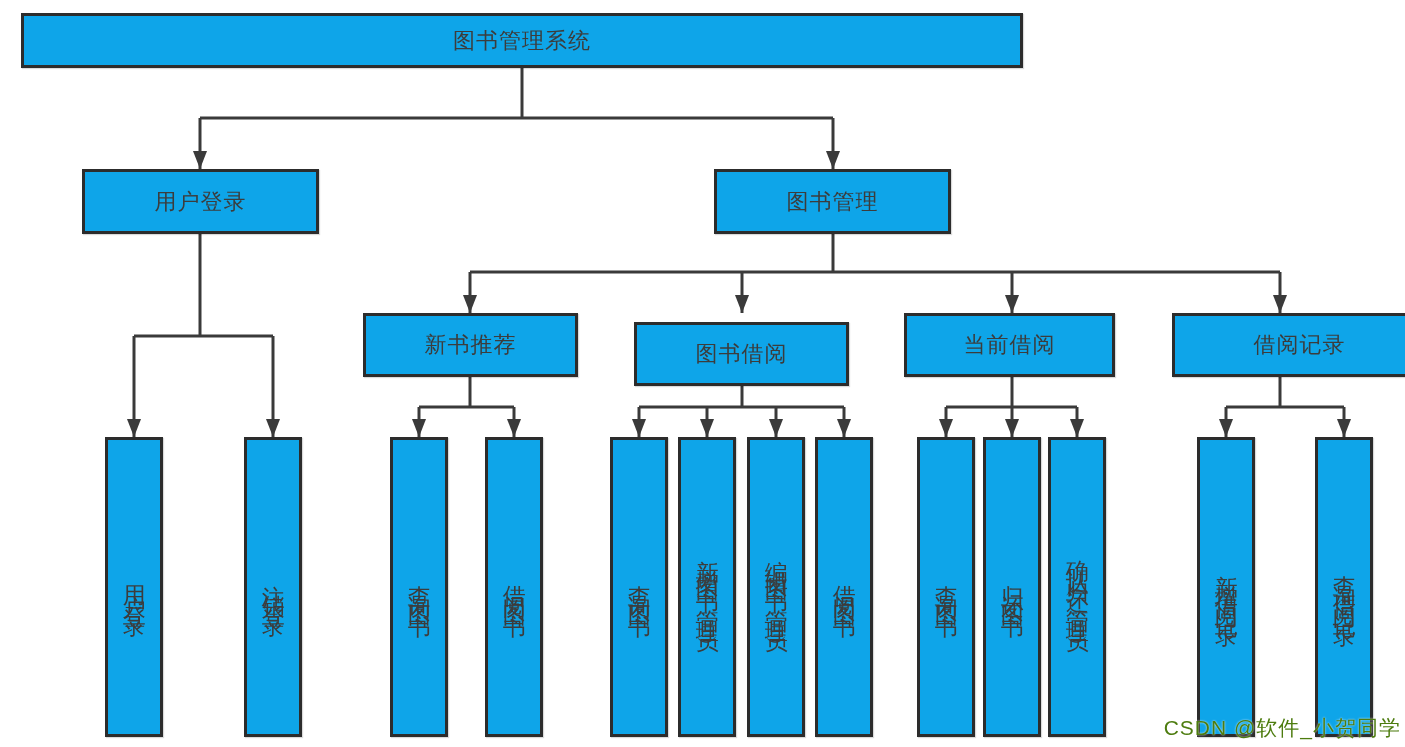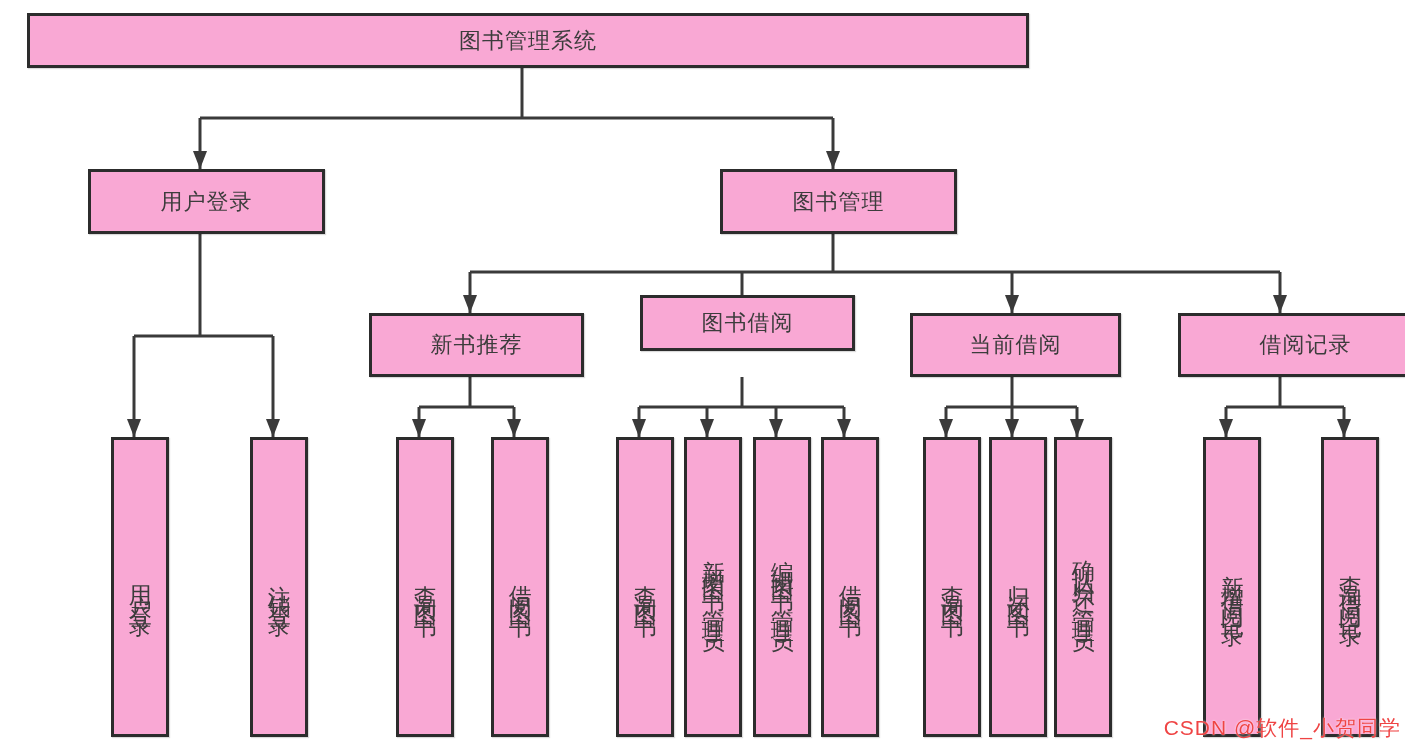--- a/index.html
+++ b/index.html
@@ -7,44 +7,43 @@
     position:relative;
     width:1405px; height:747px;
     background:#ffffff;
     font-family:"Liberation Sans","DejaVu Sans",sans-serif;
     overflow:hidden;
   }
   .wires { position:absolute; left:0; top:0; z-index:1; }
   .box {
     position:absolute;
     box-sizing:border-box;
-    background:#f9a8d4;
+    background:#0ea5e9;
     border:3px solid #2c2c2c;
     display:flex; align-items:center; justify-content:center;
     color:#3c3c3c;
     z-index:2;
     box-shadow:1px 1px 1px rgba(0,0,0,0.14);
     text-align:right;
-    margin-left:6px;
   }
   .h { font-size:22px; letter-spacing:1px; }
   .v {
     writing-mode:vertical-rl;
     text-orientation:mixed;
     font-size:23px;
     letter-spacing:10px;
     line-height:1.2;
   }
   .watermark {
     position:absolute;
     right:4px; bottom:5px;
     z-index:3;
     font-size:21px;
     letter-spacing:1px;
-    color:#ef4444;
+    color:#4d7c0f;
     text-shadow:0 0 2px rgba(255,255,255,0.9);
     white-space:nowrap;
   }
 </style>
 </head>
 <body>
 
 <div class="stage">
 
   <svg class="wires" width="1405" height="747" viewBox="0 0 1405 747">
@@ -96,21 +95,21 @@
       <path d="M1344,407 V437" marker-end="url(#arrow)"></path>
     </g>
   </svg>
 
   <div class="box h" style="left:21px;top:13px;width:1002px;height:55px">图书管理系统</div>
 
   <div class="box h" style="left:82px;top:169px;width:237px;height:65px">用户登录</div>
   <div class="box h" style="left:363px;top:313px;width:215px;height:64px">新书推荐</div>
 
   <div class="box h" style="left:714px;top:169px;width:237px;height:65px">图书管理</div>
-  <div class="box h" style="left:634px;top:295px;width:215px;height:56px">图书借阅</div>
+  <div class="box h" style="left:634px;top:322px;width:215px;height:64px">图书借阅</div>
   <div class="box h" style="left:904px;top:313px;width:211px;height:64px">当前借阅</div>
   <div class="box h" style="left:1172px;top:313px;width:255px;height:64px">借阅记录</div>
 
   <div class="box v" style="left:105px;top:437px;width:58px;height:300px">用户登录</div>
   <div class="box v" style="left:244px;top:437px;width:58px;height:300px">注销登录</div>
 
   <div class="box v" style="left:390px;top:437px;width:58px;height:300px">查询图书</div>
   <div class="box v" style="left:485px;top:437px;width:58px;height:300px">借阅图书</div>
 
   <div class="box v" style="left:610px;top:437px;width:58px;height:300px">查询图书</div>

